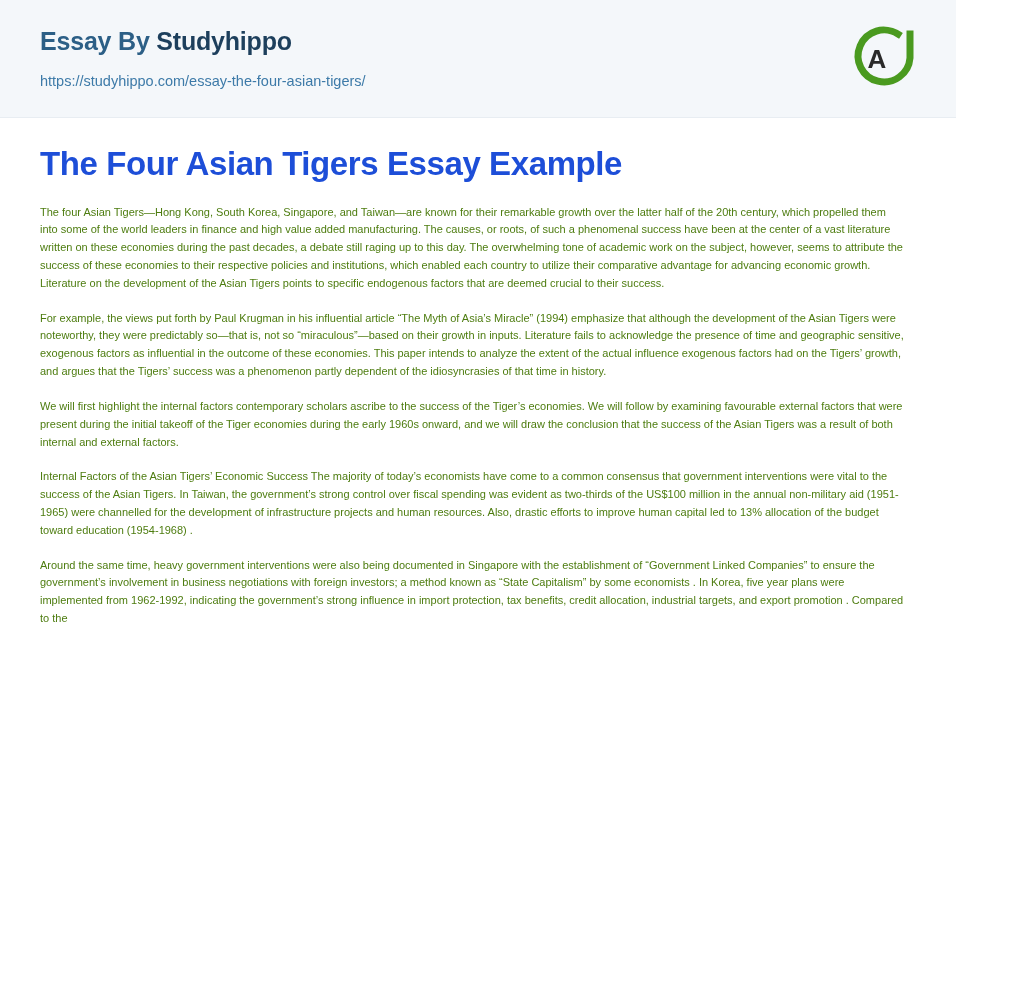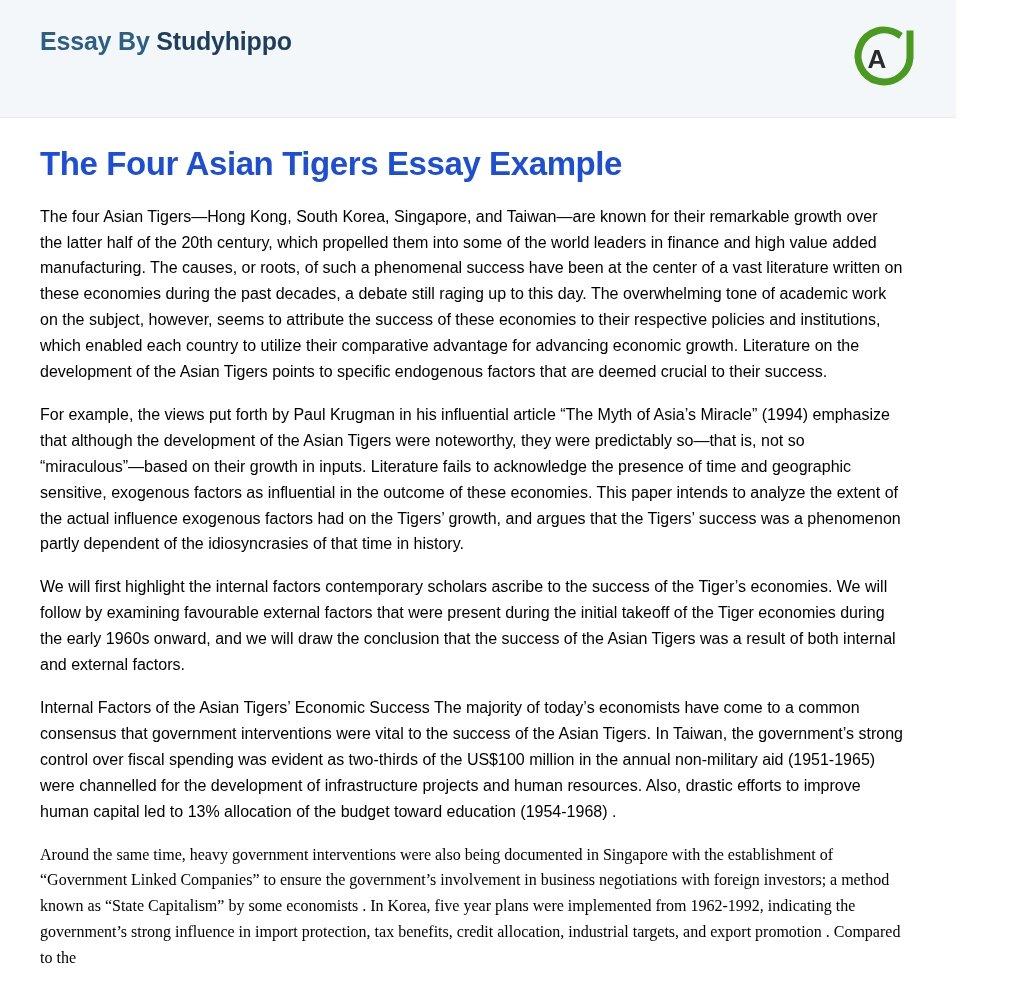--- a/index.html
+++ b/index.html
@@ -62,38 +62,38 @@
   }
   .article-title {
     font-size: 33px;
     font-weight: bold;
     color: #1d4ed8;
     letter-spacing: -0.4px;
     margin: 0 0 20px 0;
     line-height: 1.2;
   }
   .para {
-    font-size: 16px;
+    font-size: 11px;
     line-height: 1.62;
-    color: #000000;
+    color: #4d7c0f;
     margin: 0 12px 17px 0;
     text-align: left;
   }
   .para:last-child {
     margin-bottom: 0;
-    font-family: Liberation Serif, serif;
   }
 </style>
 </head>
 <body>
 
 <div class="page">
 
   <div class="site-header">
     <div class="brand"><span>Essay By </span><span class="brand-strong">Studyhippo</span></div>
+    <a class="site-url" href="#">https://studyhippo.com/essay-the-four-asian-tigers/</a>
     <div class="logo-mark">
       <svg width="76" height="76" viewBox="0 0 76 76" aria-hidden="true">
         <path d="M56 14 A26 26 0 1 0 68 38 L68 14" fill="none" stroke="#4a9a1f" stroke-width="7" stroke-linecap="square"></path>
         <text x="35" y="48" font-family="Liberation Sans, sans-serif" font-size="26" font-weight="bold" fill="#2a2a2a" text-anchor="middle">A</text>
       </svg>
     </div>
   </div>
 
   <div class="article">
     <h1 class="article-title">The Four Asian Tigers Essay Example</h1>

